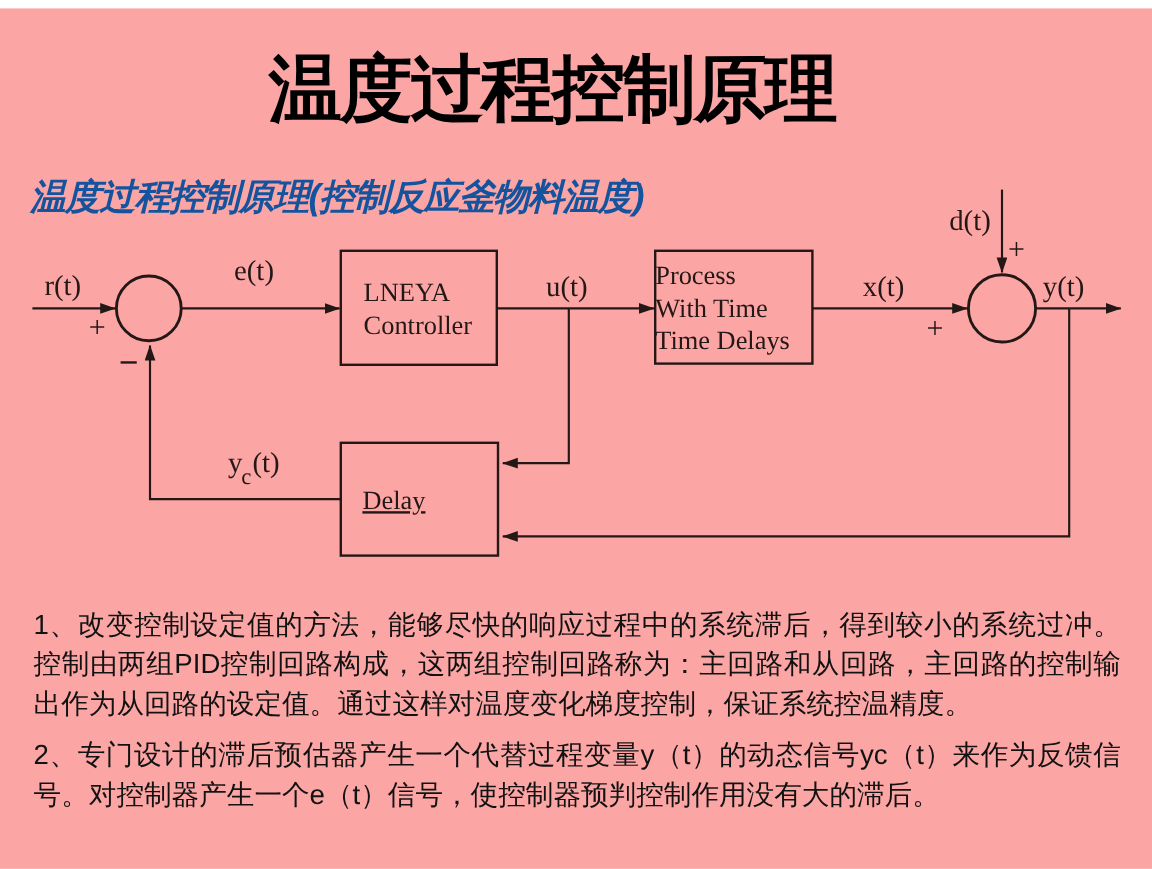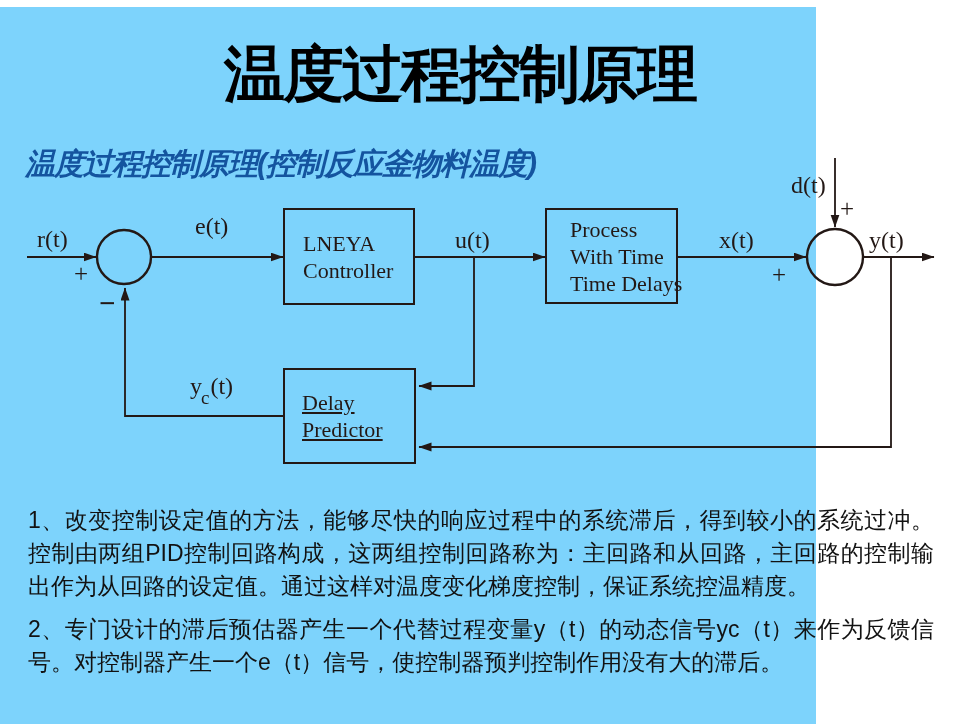--- a/index.html
+++ b/index.html
@@ -4,22 +4,22 @@
 <style>
   html, body { margin: 0; padding: 0; }
   body {
     width: 960px; height: 724px;
     background: #ffffff;
     font-family: "Liberation Sans", "DejaVu Sans", sans-serif;
     overflow: hidden;
   }
   .slide {
     position: relative;
-    width: 816px; height: 724px;
-    background: #7dd3fc;
+    width: 960px; height: 724px;
+    background: #fca5a5;
   }
   .top-strip {
     position: absolute; left: 0; top: 0;
     width: 960px; height: 7px;
     background: #ffffff;
   }
   .page-title {
     position: absolute;
     left: 0; top: 34px;
     width: 920px;
@@ -146,28 +146,27 @@
 
     <div class="sign" style="left:74px; top:261px;">+</div>
     <div class="sign minus" style="left:99px; top:289px;">−</div>
     <div class="sign" style="left:772px; top:262px;">+</div>
     <div class="sign" style="left:840px; top:196px;">+</div>
 
     <div class="block-text" style="left:284px; top:209px; width:111px; height:95px; padding-left:19px;">
       <span>LNEYA</span>
       <span>Controller</span>
     </div>
-    <div class="block-text" style="left:546px; top:209px; width:123px; height:94px; padding-left:24px;">
+    <div class="block-text" style="left:546px; top:209px; width:123px; height:94px; padding-left:0;">
       <span>Process</span>
       <span>With Time</span>
       <span>Time Delays</span>
     </div>
     <div class="block-text" style="left:284px; top:369px; width:113px; height:94px; padding-left:18px;text-decoration:underline;">
       <span>Delay</span>
-      <span>Predictor</span>
     </div>
   </div>
 
   <div class="notes">
     <p>1、改变控制设定值的方法，能够尽快的响应过程中的系统滞后，得到较小的系统过冲。控制由两组PID控制回路构成，这两组控制回路称为：主回路和从回路，主回路的控制输出作为从回路的设定值。通过这样对温度变化梯度控制，保证系统控温精度。</p>
     <p>2、专门设计的滞后预估器产生一个代替过程变量y（t）的动态信号yc（t）来作为反馈信号。对控制器产生一个e（t）信号，使控制器预判控制作用没有大的滞后。</p>
   </div>
 </div>
 
 </body></html>

